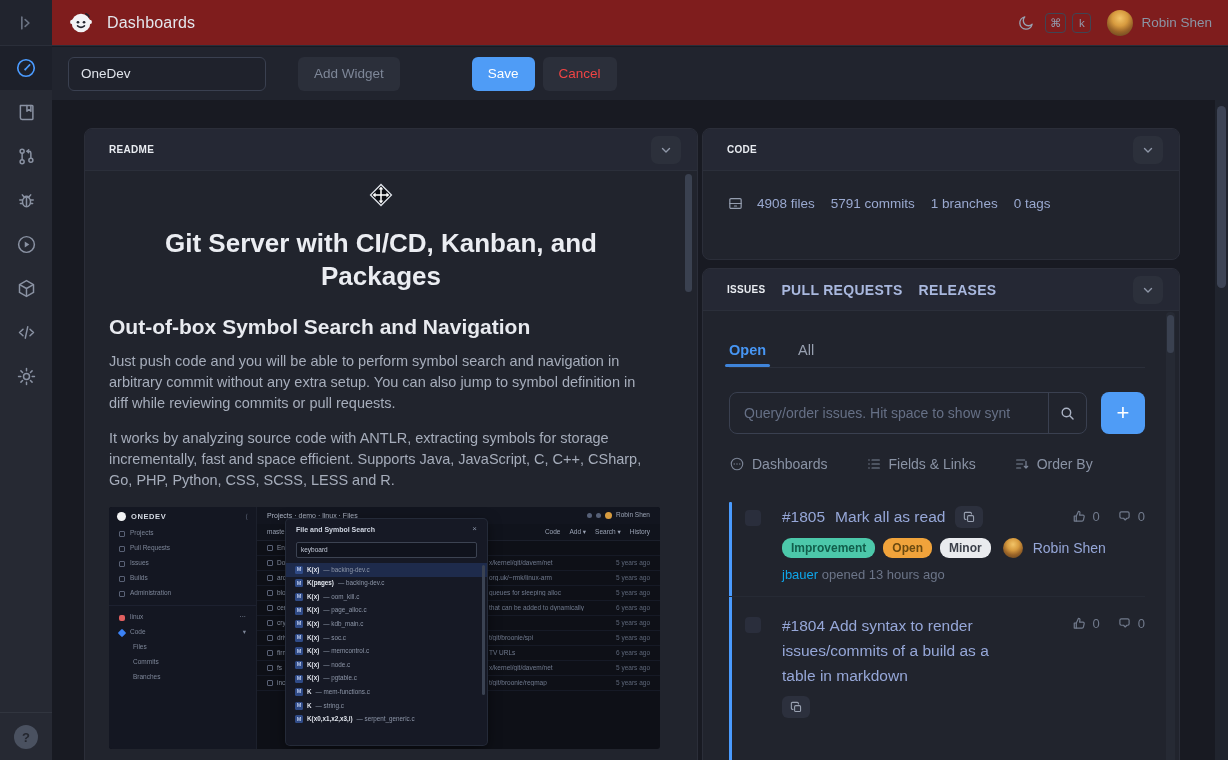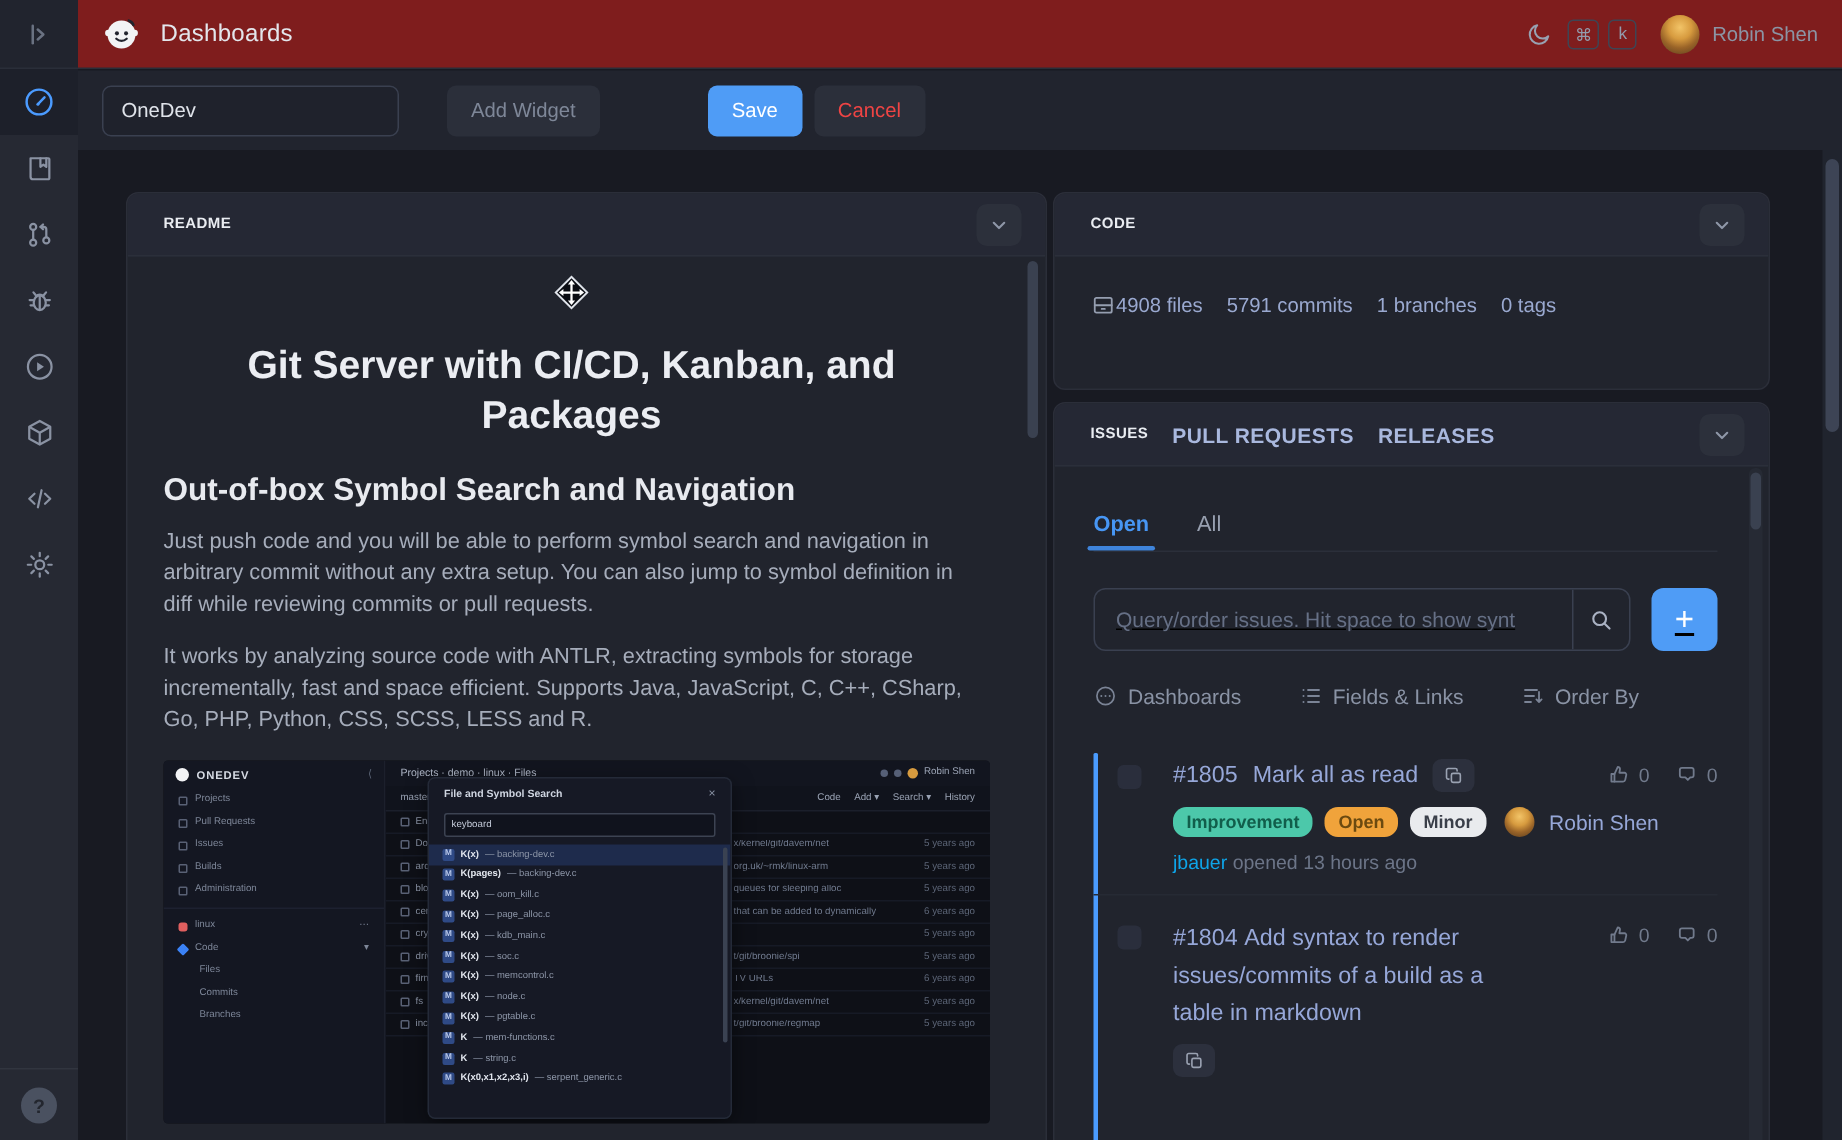--- a/index.html
+++ b/index.html
@@ -103,33 +103,33 @@
   .mk-results { margin-top:5px; }
   .sr { height:13.6px; display:flex; align-items:center; gap:4px; padding:0 6px 0 9px; }
   .sr.selected { background:#1e2b4c; }
   .sr-ico { width:8px; height:8px; border-radius:1.5px; background:#2f4a86; color:#b9c8ea; font-size:5.5px; font-weight:700;
             display:flex; align-items:center; justify-content:center; flex:0 0 auto; }
   .sr-sym { color:#e2e6ee; font-size:6.3px; font-weight:700; white-space:nowrap; }
   .sr-rest { color:#8d96a8; font-size:6.3px; white-space:nowrap; }
   .mk-modal-scroll { position:absolute; right:2px; top:46px; width:3px; height:130px; border-radius:2px; background:#3a4252; }
 
   
-  .code-body { display:flex; align-items:center; padding:24px 24px 0; color:#959eb0; }
+  .code-body { display:flex; align-items:center; gap:13px; padding:24px 24px 0; color:#959eb0; }
   .stat-link { color:#9aa9d0; font-size:13.5px; text-decoration:none; cursor:pointer; }
   .stat-link + .stat-link { margin-left:2px; }
   .code-stats { display:flex; gap:14px; }
 
   
   .issues-body { position:relative; padding:24px 34px 0 26px; height:576px; }
   .subtabs { display:flex; gap:32px; height:30px; align-items:center; }
   .subtab { background:none; border:none; font-family:inherit; font-size:14.5px; cursor:pointer; color:#98a0b0; padding:0; height:30px; }
   .subtab.active { color:#4796f4; font-weight:600; position:relative; }
   .subtab.active::after { content:""; position:absolute; left:-4px; right:-4px; bottom:-2px; height:3px; background:#3f84da; border-radius:2px; }
   .subtab-divider { height:1px; background:#2b2f3a; margin-top:2px; }
-  .search-row { margin-top:24px; display:flex; align-items:center;text-decoration:underline; }
+  .search-row { margin-top:24px; display:flex; align-items:center; }
   .search-group { display:flex; height:42px; border:1px solid #3a4050; border-radius:8px; overflow:hidden; width:358px; }
   .issue-search { flex:1; background:transparent; border:none; outline:none; color:#c6ccd8; font-size:14px; padding:0 14px; font-family:inherit; }
   .issue-search::placeholder { color:#667086; }
   .search-btn { width:38px; background:transparent; border:none; border-left:1px solid #3a4050; color:#aab2c3; cursor:pointer;
                 display:flex; align-items:center; justify-content:center; }
   .add-issue-btn { width:44px; height:42px; margin-left:14px; border:none; border-radius:8px; background:#4f9cf6; color:#fff;
                    font-size:22px; font-weight:400; cursor:pointer; display:flex; align-items:center; justify-content:center; }
   .actions-row { margin-top:22px; display:flex; gap:38px; }
   .action-link { display:flex; align-items:center; gap:7px; color:#8a93a5; font-size:14px; background:none; border:none;
                  font-family:inherit; cursor:pointer; padding:0; }

